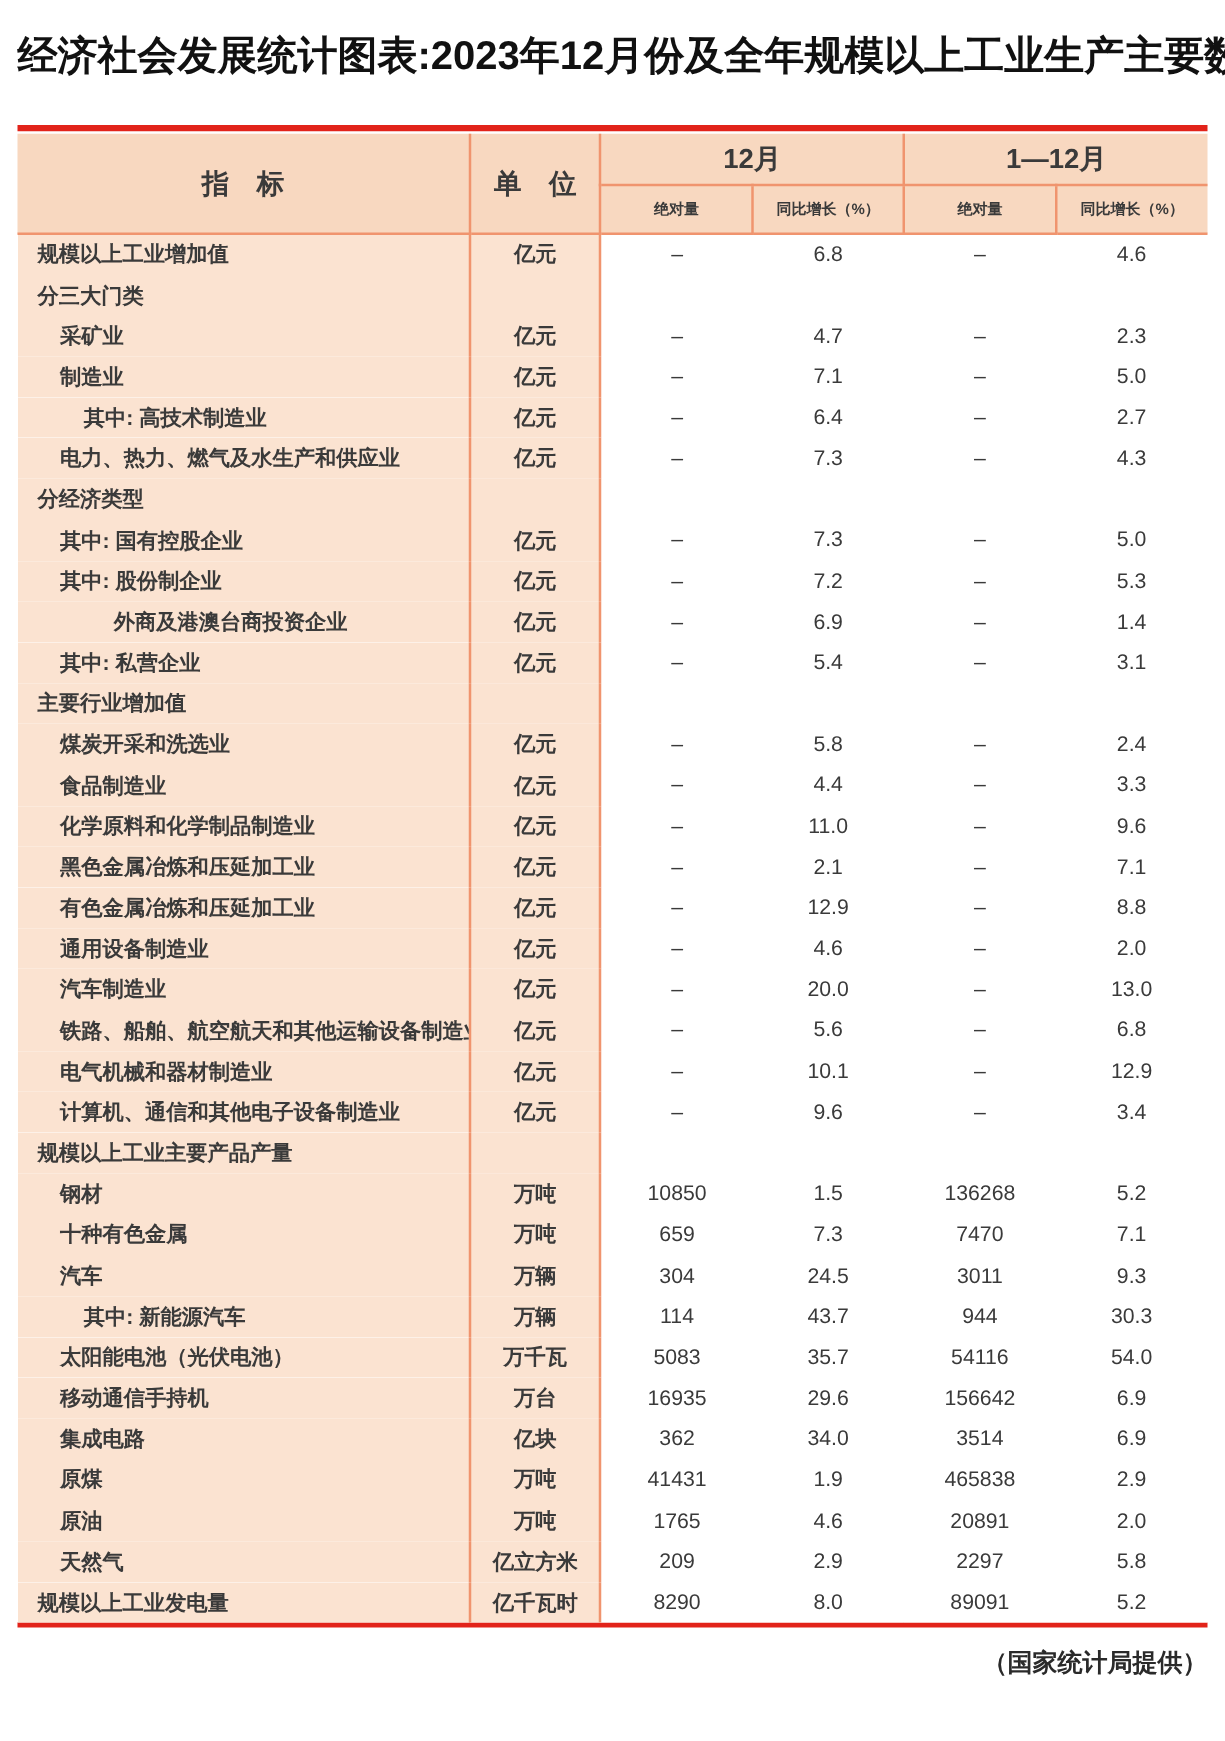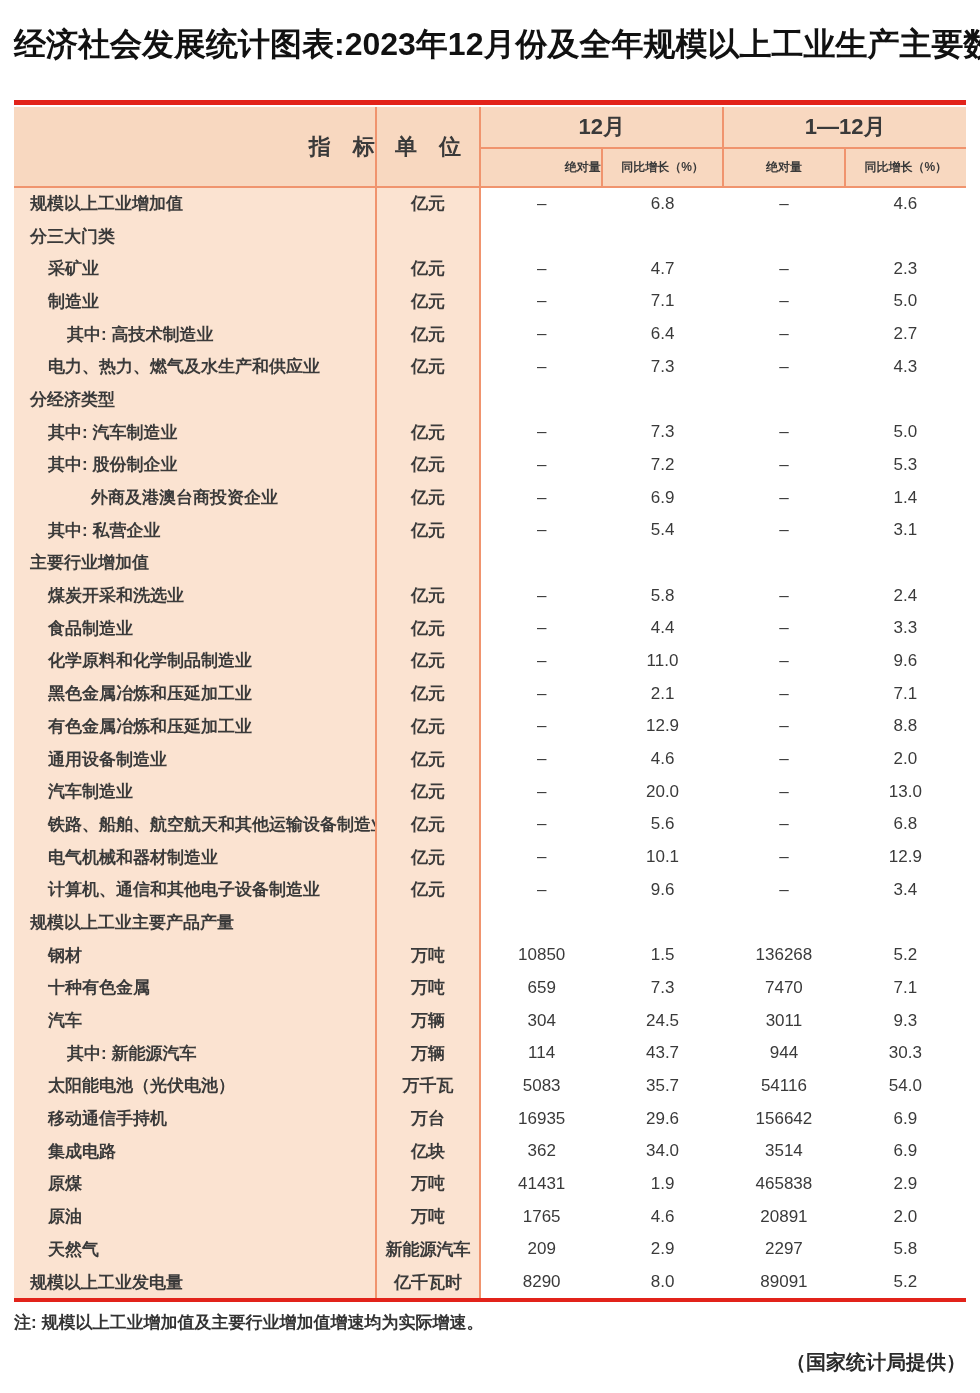--- a/index.html
+++ b/index.html
@@ -45,21 +45,21 @@
     background:var(--peach-header);
     border:2px solid var(--salmon);
     font-weight:700;
     color:var(--ink);
     font-size:22px;
     text-align:center;
     vertical-align:middle;
   }
   thead tr.h1 th{height:41px;border-top:none;}
   thead tr.h2 th{height:39px;font-size:12px;}
-  thead th:first-child{border-left:none;text-align:right;}
+  thead th:first-child{border-left:none;}
   thead th.no-r{border-right:none;}
   tbody td{
     height:32.7px;
     font-size:17px;
     vertical-align:middle;
     border:none;
     color:var(--ink);
   }
   td.c-ind{
     background:var(--peach-body);
@@ -180,21 +180,21 @@
           </tr>
           <tr>
             <td class="c-ind ind0">分经济类型</td>
             <td class="c-unit"></td>
             <td class="c-num"></td>
             <td class="c-num"></td>
             <td class="c-num"></td>
             <td class="c-num"></td>
           </tr>
           <tr>
-            <td class="c-ind ind1">其中: 汽车制造业</td>
+            <td class="c-ind ind1">其中: 国有控股企业</td>
             <td class="c-unit">亿元</td>
             <td class="c-num">–</td>
             <td class="c-num">7.3</td>
             <td class="c-num">–</td>
             <td class="c-num">5.0</td>
           </tr>
           <tr>
             <td class="c-ind ind1">其中: 股份制企业</td>
             <td class="c-unit">亿元</td>
             <td class="c-num">–</td>
@@ -381,33 +381,32 @@
           <tr>
             <td class="c-ind ind1">原油</td>
             <td class="c-unit">万吨</td>
             <td class="c-num">1765</td>
             <td class="c-num">4.6</td>
             <td class="c-num">20891</td>
             <td class="c-num">2.0</td>
           </tr>
           <tr>
             <td class="c-ind ind1">天然气</td>
-            <td class="c-unit">新能源汽车</td>
+            <td class="c-unit">亿立方米</td>
             <td class="c-num">209</td>
             <td class="c-num">2.9</td>
             <td class="c-num">2297</td>
             <td class="c-num">5.8</td>
           </tr>
           <tr>
             <td class="c-ind ind0">规模以上工业发电量</td>
             <td class="c-unit">亿千瓦时</td>
             <td class="c-num">8290</td>
             <td class="c-num">8.0</td>
             <td class="c-num">89091</td>
             <td class="c-num">5.2</td>
           </tr>
         </tbody>
     </table>
   </div>
 
-  <div class="note">注: 规模以上工业增加值及主要行业增加值增速均为实际增速。</div>
   <div class="source">（国家统计局提供）</div>
 </div>
 
 </body></html>

